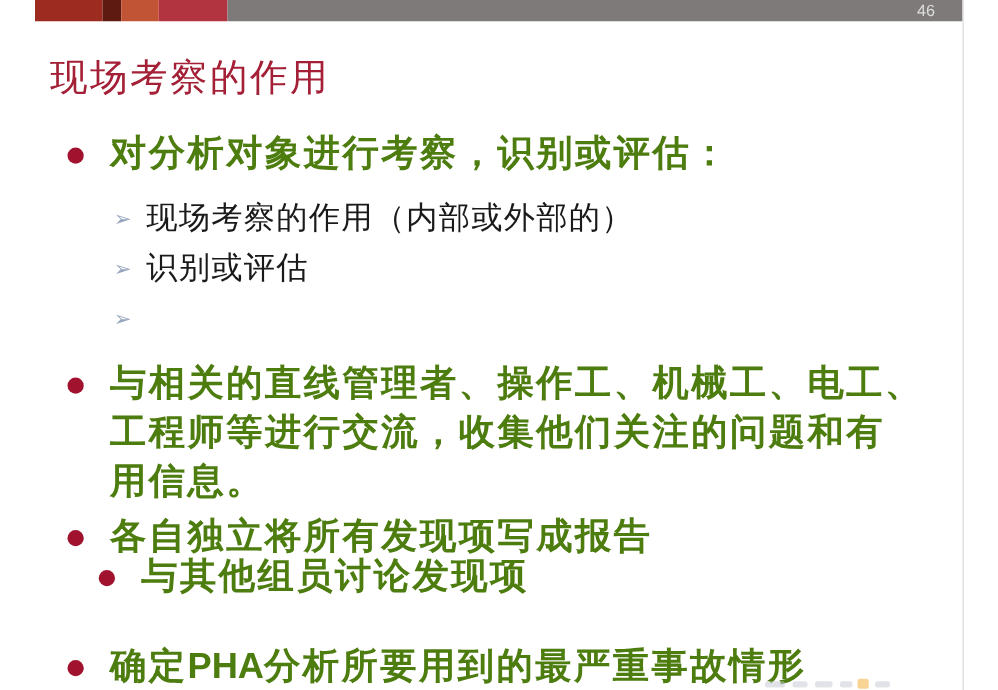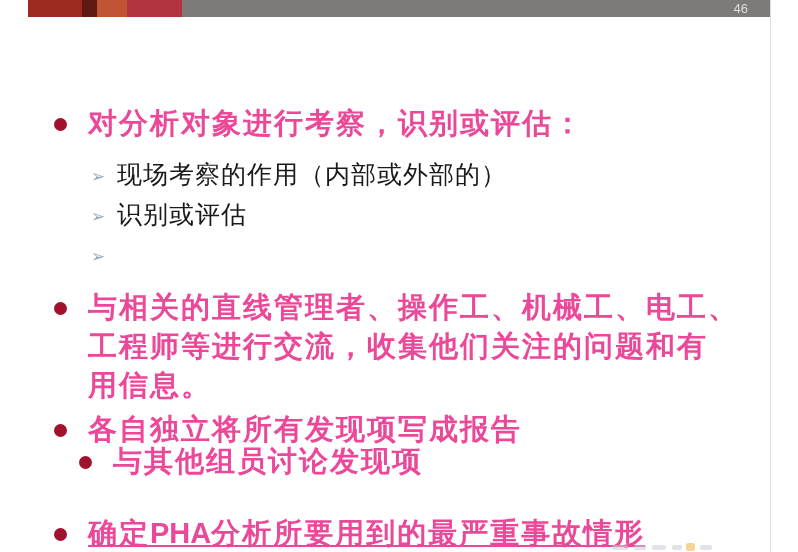--- a/index.html
+++ b/index.html
@@ -58,37 +58,37 @@
     white-space: nowrap;
   }
   
   .bullet {
     position: absolute;
     left: 88px;
     width: 690px;
     font-size: 29px;
     line-height: 39px;
     font-weight: 700;
-    color: #ec4899;
+    color: #4d7c0f;
     letter-spacing: 2px;
   }
   .bullet .dot {
     position: absolute;
     left: -34px;
     top: 14px;
     width: 13px;
     height: 13px;
     border-radius: 50%;
     background: #a0122e;
   }
   .b1 { top: 104px; }
   .b2 { top: 288px; }
   .b3 { top: 410px; }
   .b4 { top: 442px; margin-left: 25px; }
-  .b5 { top: 514px; white-space: nowrap; text-decoration: underline; }
+  .b5 { top: 514px; white-space: nowrap; }
   .acronym {
     font-family: "Liberation Sans", sans-serif;
     font-weight: 700;
     letter-spacing: 0px;
   }
   
   .sub {
     position: absolute;
     left: 117px;
     width: 620px;
@@ -149,20 +149,21 @@
   <div class="header-bar">
     <div class="seg seg-1"></div>
     <div class="seg seg-2"></div>
     <div class="seg seg-3"></div>
     <div class="seg seg-4"></div>
     <div class="seg seg-gray">
       <span>46</span>
     </div>
   </div>
 
+  <div class="title">现场考察的作用</div>
 
   <div class="bullet b1">
     <span class="dot"></span>
     <span>对分析对象进行考察，识别或评估：</span>
   </div>
 
   <div class="sub s1">
     <span class="arrow">➢</span>
     <span>现场考察的作用（内部或外部的）</span>
   </div>

